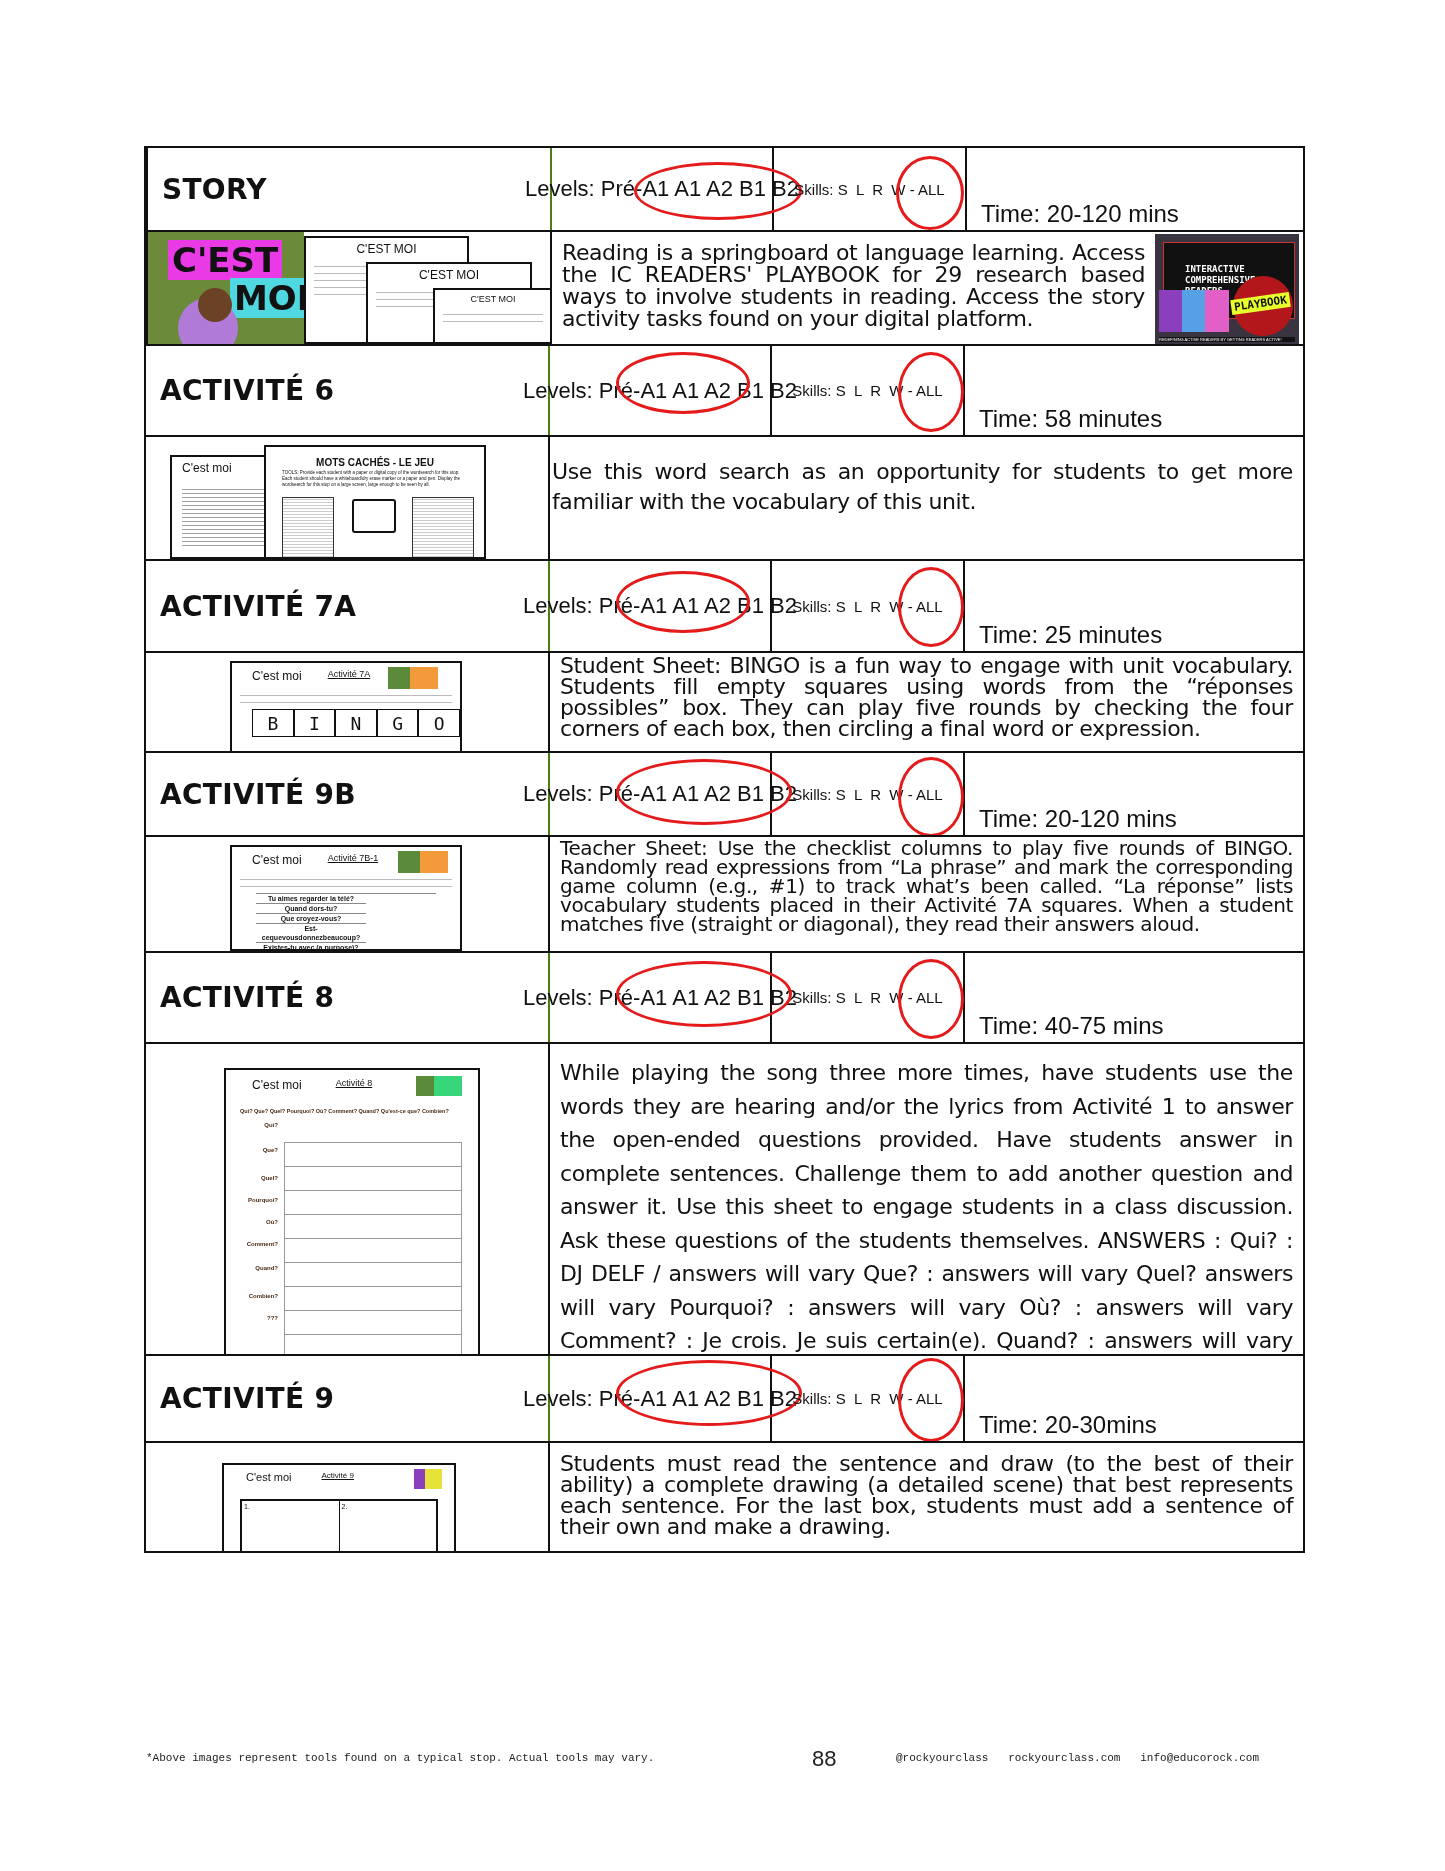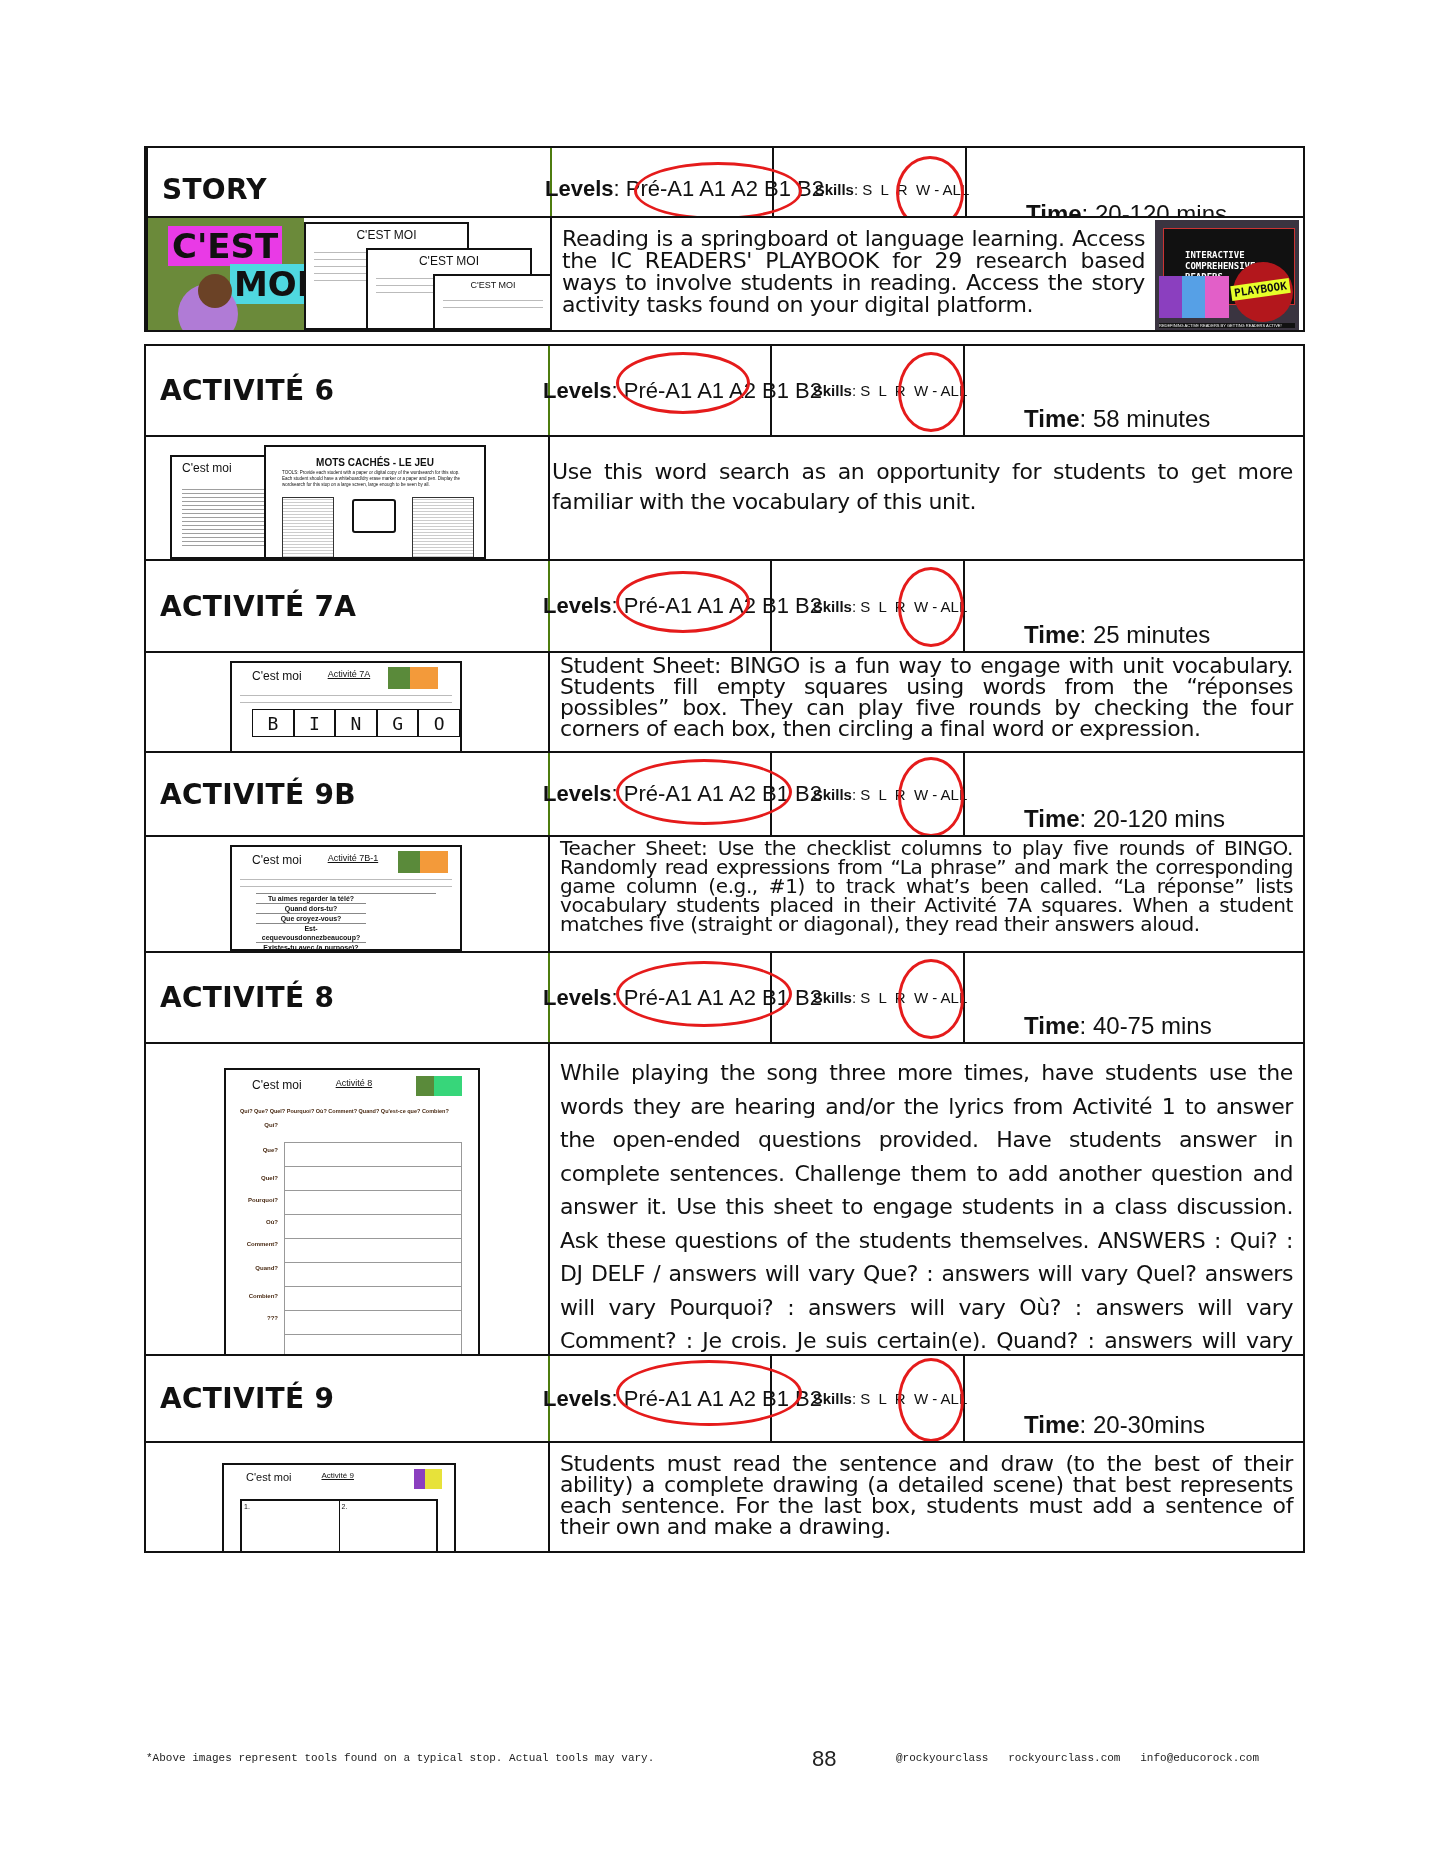--- a/index.html
+++ b/index.html
@@ -3,21 +3,21 @@
 <meta charset="utf-8">
 <style>
   html,body{margin:0;padding:0;background:#fff;}
   body{width:1445px;height:1871px;position:relative;overflow:hidden;font-family:"Liberation Sans",sans-serif;color:#111;}
   .row{position:absolute;left:144px;width:1161px;border:2px solid #111;box-sizing:border-box;background:#fff;}
   .cell{position:absolute;top:0;bottom:0;box-sizing:border-box;}
   .c-title{left:0;width:404px;border-right:2px solid #4d7c0f;display:flex;align-items:center;padding-left:14px;font-weight:bold;font-size:28px;font-family:"DejaVu Sans",sans-serif;letter-spacing:0.3px;}
   .c-levels{left:404px;width:222px;border-right:2px solid #111;display:flex;align-items:center;justify-content:center;font-size:22px;white-space:nowrap;}
   .c-skills{left:626px;width:193px;border-right:2px solid #111;display:flex;align-items:center;justify-content:center;font-size:15px;white-space:nowrap;}
   .c-time{left:819px;right:0;display:flex;align-items:flex-end;padding-left:14px;font-size:24px;line-height:32px;}
-  .lbl{font-weight:bold;margin-left:45px;}
+  .lbl{font-weight:normal;}
   .lv{position:relative;}
   .ring{position:absolute;border:3px solid #e51b1b;border-radius:50%;pointer-events:none;}
   .c-thumb{left:0;width:404px;border-right:2px solid #111;overflow:hidden;}
   .c-desc{left:404px;right:0;padding:6px 10px;font-size:22px;line-height:22px;text-align:justify;font-family:"DejaVu Sans",sans-serif;letter-spacing:-0.4px;}
   .sheet{position:absolute;background:#fff;border:2px solid #111;box-sizing:border-box;font-size:10px;overflow:hidden;}
   .sheet .h{font-size:12px;padding:4px 10px;}
   .lines div{height:1px;background:#bbb;margin:6px 8px;}
   .footer{position:absolute;top:1752px;font-size:11px;color:#222;font-family:Liberation Mono, monospace;}
   .bingo{display:flex;margin:0 0 0 20px;}
   .bingo span{width:42px;height:26px;border:1.5px solid #111;display:flex;align-items:center;justify-content:center;font-size:18px;font-family:"DejaVu Sans Mono",monospace;}
@@ -36,21 +36,21 @@
   <div class="cell c-skills">
     <span class="lbl">Skills</span>
       <span>:&nbsp;</span>
     <span style="white-space:pre;">S  L  R  W - ALL</span>
     <div class="ring" style="left:122px;top:8px;width:62px;height:68px;"></div>
   </div>
   <div class="cell c-time">
     <div><span class="lbl">Time</span><span>: 20-120 mins</span></div>
   </div>
 </div>
-<div class="row" style="top:216px;height:116px;border-left-width:4px;">
+<div class="row" style="top:230px;height:116px;border-left-width:4px;">
   <div class="cell c-thumb">
     <div style="position:absolute;left:0;top:0;width:156px;height:112px;background:#6b8a3a;overflow:hidden;">
       <div style="position:absolute;left:20px;top:8px;background:#e93ae6;color:#111;font-weight:bold;font-size:34px;padding:0 4px;font-family:'DejaVu Sans',sans-serif;">C'EST</div>
       <div style="position:absolute;left:82px;top:46px;background:#4fd8e0;color:#111;font-weight:bold;font-size:34px;padding:0 4px;font-family:'DejaVu Sans',sans-serif;">MOI</div>
       <div style="position:absolute;left:30px;top:66px;width:60px;height:60px;border-radius:50%;background:#b07bd6;"></div>
       <div style="position:absolute;left:50px;top:56px;width:34px;height:34px;border-radius:50%;background:#6b4226;"></div>
     </div>
     <div class="sheet" style="left:156px;top:4px;width:165px;height:108px;">
       <div class="h" style="text-align:center;">C'EST MOI</div>
       <div class="lines">

